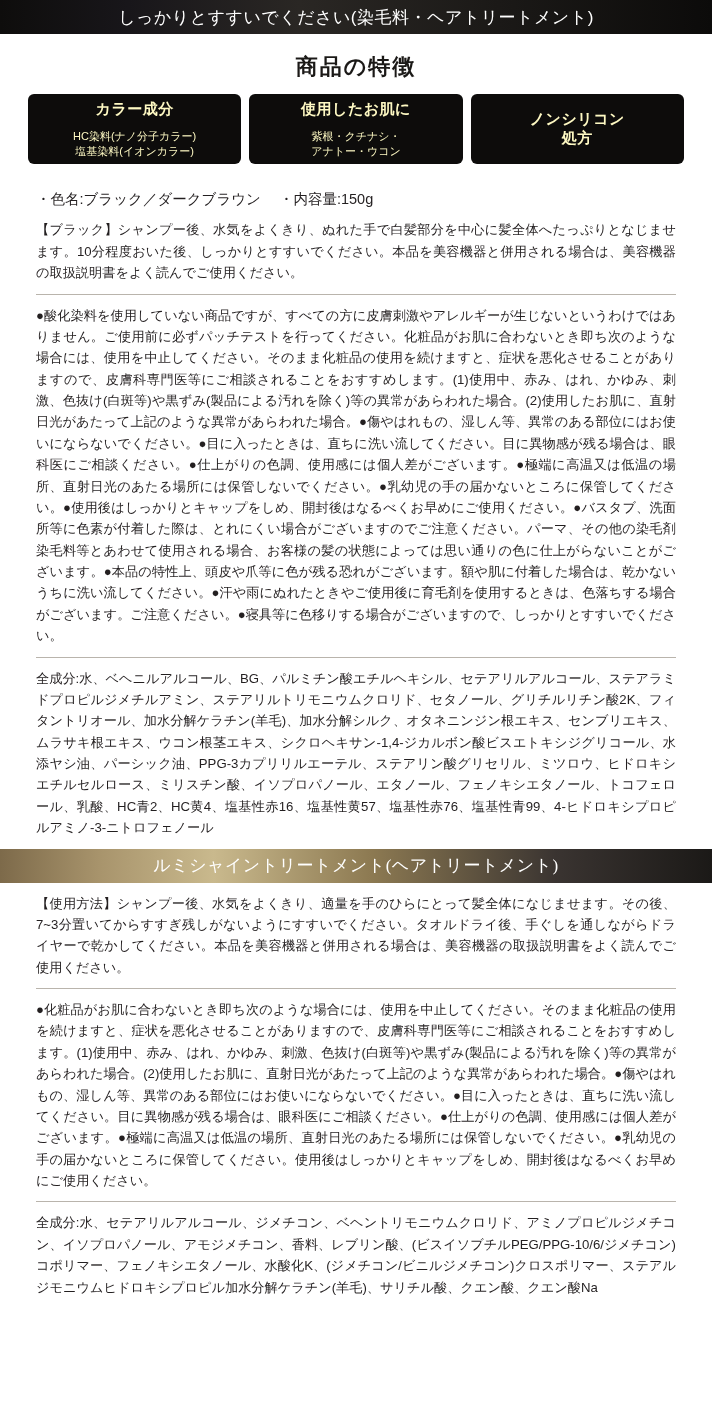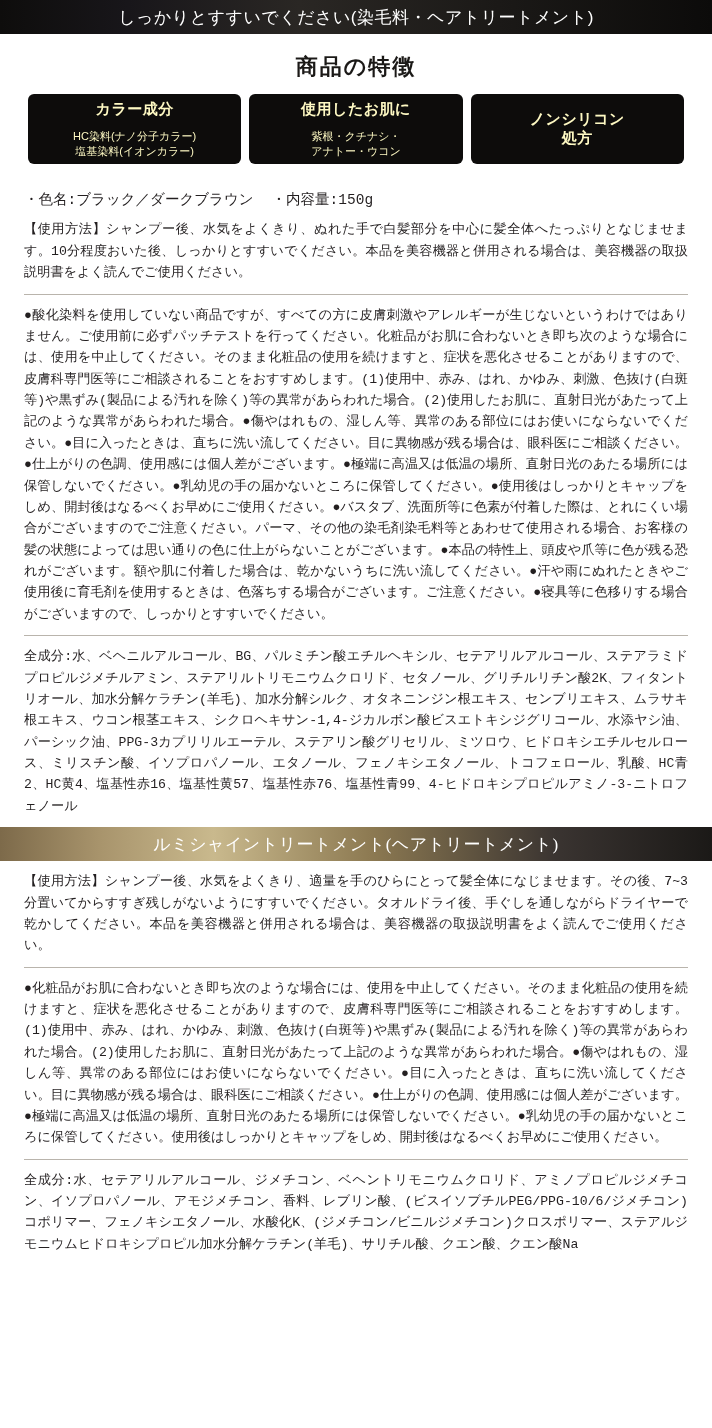--- a/index.html
+++ b/index.html
@@ -79,22 +79,21 @@
   }
   .badge-sub {
     font-size: 11px;
     line-height: 1.35;
     margin-top: 10px;
     font-weight: 400;
   }
 
   
   .body-wrap {
-    padding: 0 24px;
-    font-family: Liberation Mono, monospace;
+    padding: 0 36px;
   }
   .spec-line {
     font-size: 14.5px;
     margin: 4px 0 10px 0;
     color: #231f20;
   }
   .spec-line .gap { display: inline-block; width: 18px; }
 
   p.para {
     font-size: 13.2px;
@@ -144,21 +143,21 @@
 
     </div>
   </div>
 
   <div class="body-wrap">
 
     <div class="spec-line">
       <span>・色名:ブラック／ダークブラウン</span><span class="gap"></span><span>・内容量:150g</span>
     </div>
 
-    <p class="para">【使用方法】シャンプー後、水気をよくきり、ぬれた手で白髪部分を中心に髪全体へたっぷりとなじませます。10分程度おいた後、しっかりとすすいでください。本品を美容機器と併用される場合は、美容機器の取扱説明書をよく読んでご使用ください。</p>
+    <p class="para">【ブラック】シャンプー後、水気をよくきり、ぬれた手で白髪部分を中心に髪全体へたっぷりとなじませます。10分程度おいた後、しっかりとすすいでください。本品を美容機器と併用される場合は、美容機器の取扱説明書をよく読んでご使用ください。</p>
 
     <hr class="rule">
 
     <p class="para">●酸化染料を使用していない商品ですが、すべての方に皮膚刺激やアレルギーが生じないというわけではありません。ご使用前に必ずパッチテストを行ってください。化粧品がお肌に合わないとき即ち次のような場合には、使用を中止してください。そのまま化粧品の使用を続けますと、症状を悪化させることがありますので、皮膚科専門医等にご相談されることをおすすめします。(1)使用中、赤み、はれ、かゆみ、刺激、色抜け(白斑等)や黒ずみ(製品による汚れを除く)等の異常があらわれた場合。(2)使用したお肌に、直射日光があたって上記のような異常があらわれた場合。●傷やはれもの、湿しん等、異常のある部位にはお使いにならないでください。●目に入ったときは、直ちに洗い流してください。目に異物感が残る場合は、眼科医にご相談ください。●仕上がりの色調、使用感には個人差がございます。●極端に高温又は低温の場所、直射日光のあたる場所には保管しないでください。●乳幼児の手の届かないところに保管してください。●使用後はしっかりとキャップをしめ、開封後はなるべくお早めにご使用ください。●バスタブ、洗面所等に色素が付着した際は、とれにくい場合がございますのでご注意ください。パーマ、その他の染毛剤染毛料等とあわせて使用される場合、お客様の髪の状態によっては思い通りの色に仕上がらないことがございます。●本品の特性上、頭皮や爪等に色が残る恐れがございます。額や肌に付着した場合は、乾かないうちに洗い流してください。●汗や雨にぬれたときやご使用後に育毛剤を使用するときは、色落ちする場合がございます。ご注意ください。●寝具等に色移りする場合がございますので、しっかりとすすいでください。</p>
 
     <hr class="rule">
 
     <p class="para">全成分:水、ベヘニルアルコール、BG、パルミチン酸エチルヘキシル、セテアリルアルコール、ステアラミドプロピルジメチルアミン、ステアリルトリモニウムクロリド、セタノール、グリチルリチン酸2K、フィタントリオール、加水分解ケラチン(羊毛)、加水分解シルク、オタネニンジン根エキス、センブリエキス、ムラサキ根エキス、ウコン根茎エキス、シクロヘキサン-1,4-ジカルボン酸ビスエトキシジグリコール、水添ヤシ油、パーシック油、PPG-3カプリリルエーテル、ステアリン酸グリセリル、ミツロウ、ヒドロキシエチルセルロース、ミリスチン酸、イソプロパノール、エタノール、フェノキシエタノール、トコフェロール、乳酸、HC青2、HC黄4、塩基性赤16、塩基性黄57、塩基性赤76、塩基性青99、4-ヒドロキシプロピルアミノ-3-ニトロフェノール</p>
 
     <div class="block-gap"></div>

